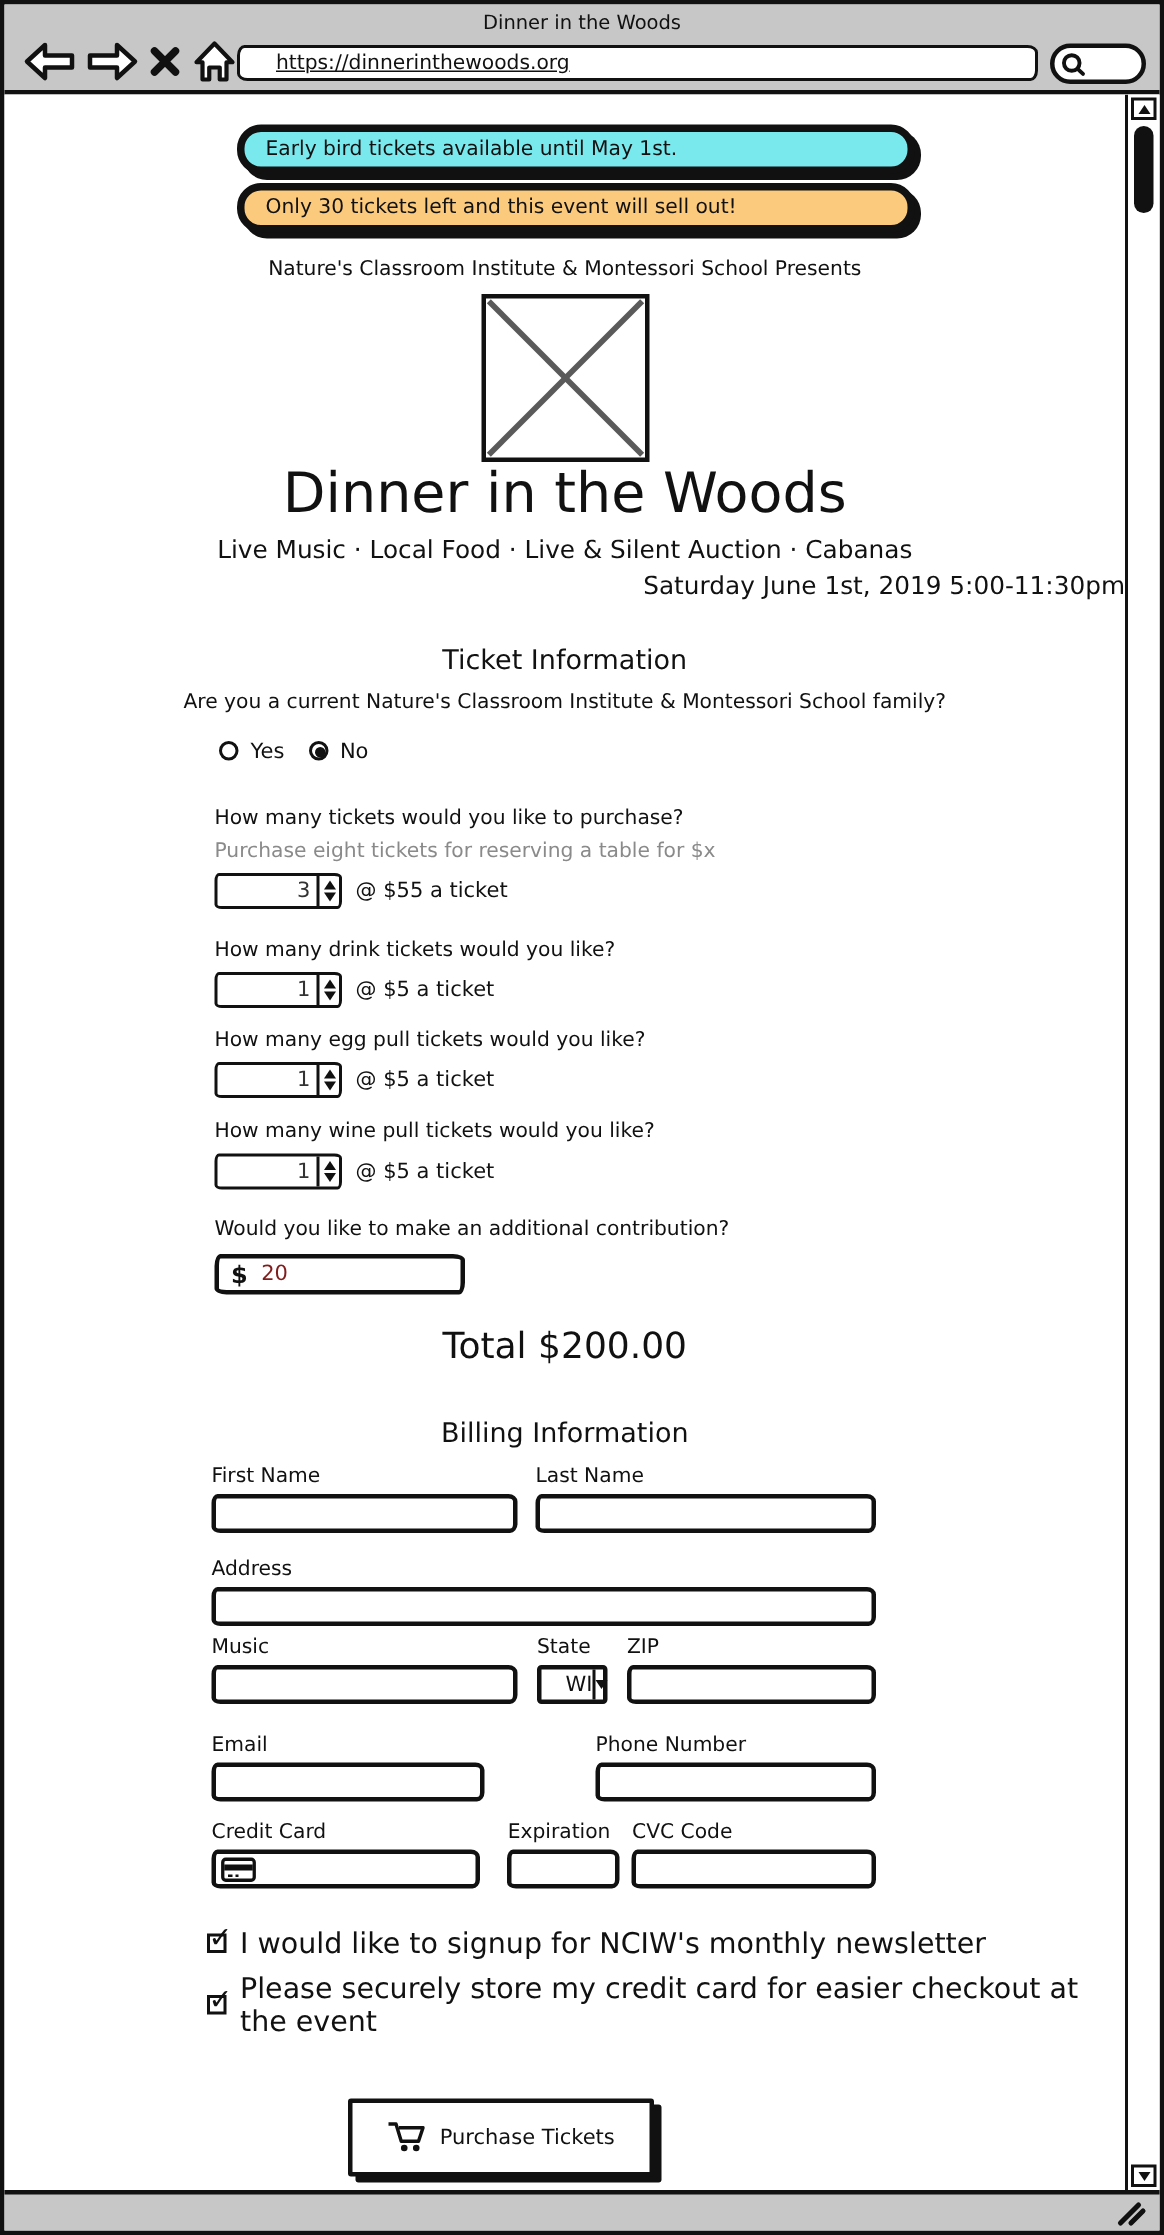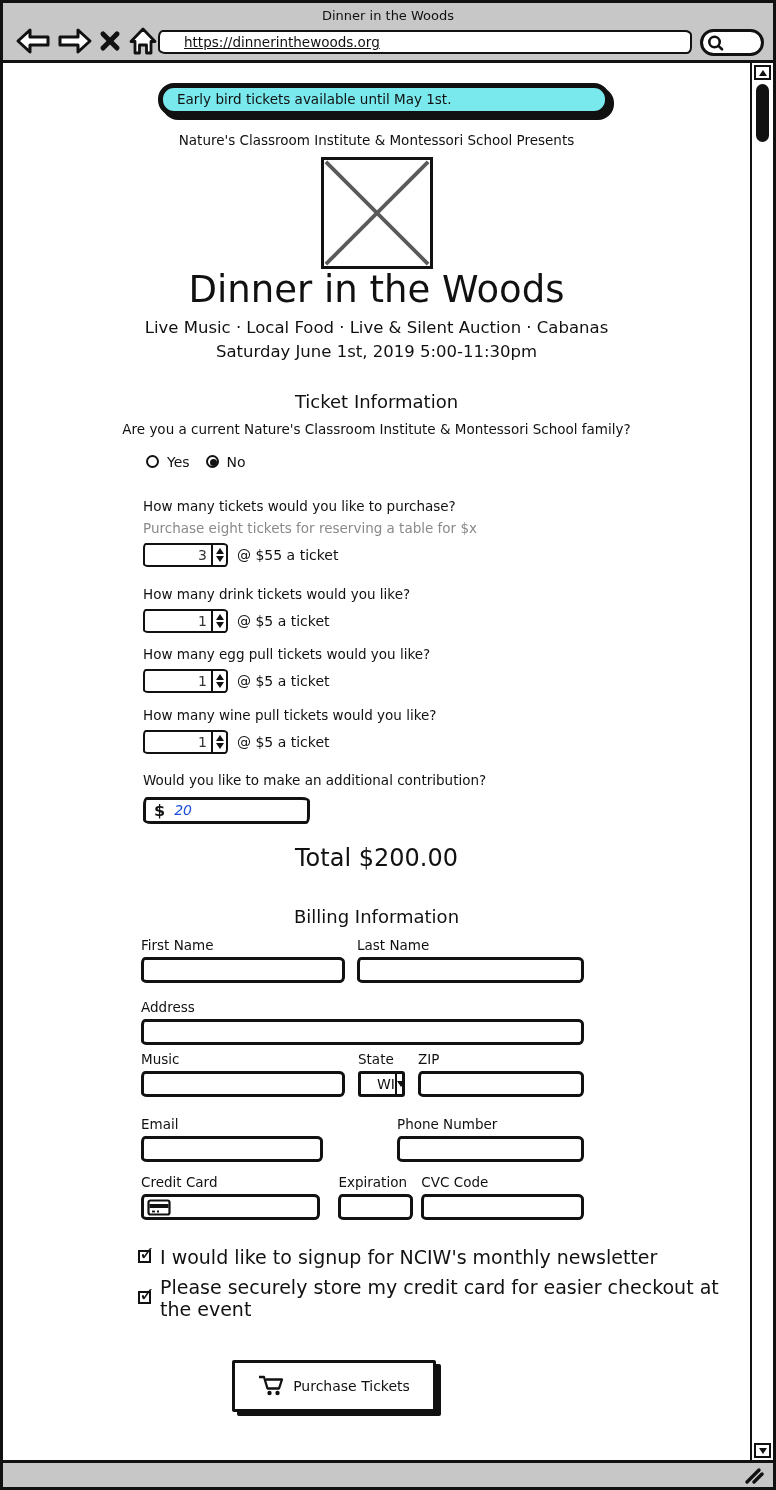--- a/index.html
+++ b/index.html
@@ -64,21 +64,21 @@
   }
   .banner + .banner { margin-top: 6px; }
   .banner.cyan { background: #79e9ee; }
   .banner.orange { background: #fbca7d; }
 
   
   .presents { text-align: center; font-size: 13.5px; margin-top: 16px; }
   .img-ph { width: 112px; height: 112px; border: 3px solid #111; margin: 9px auto 0; display: block; background: #fff; }
   .event-title { text-align: center; font-size: 37px; margin-top: 2px; line-height: 1.05; }
   .event-sub { text-align: center; font-size: 16.5px; margin-top: 8px; }
-  .event-date { text-align: center; font-size: 16.5px; margin-top: 5px; }
+  .event-date { text-align: right; font-size: 16.5px; margin-top: 5px; }
 
   
   .sec-h { text-align: center; font-size: 18px; margin-top: 30px; }
   .question { text-align: center; font-size: 13.5px; margin-top: 9px; }
   .radio-row { margin: 17px 0 0 143px; display: flex; align-items: center; gap: 8px; font-size: 14px; }
   .radio { width: 13px; height: 13px; border: 2px solid #111; border-radius: 50%; flex: none; position: relative; background: #fff; cursor: pointer; }
   .radio.checked::after { content: ""; position: absolute; left: 2px; top: 2px; width: 7px; height: 7px; background: #111; border-radius: 50%; }
   .radio-label { margin-right: 8px; }
 
   .qty-group { margin-left: 140px; }
@@ -97,21 +97,21 @@
   .qty-price { font-size: 14px; }
 
   .contrib { margin: 18px 0 0 140px; }
   .contrib-label { font-size: 13.5px; }
   .contrib-input {
     display: flex; align-items: center; width: 167px; height: 27px;
     border: 3px solid #111; border-radius: 4px 8px 4px 8px / 8px 4px 8px 4px;
     margin-top: 9px; padding-left: 8px; background: #fff; gap: 7px;
   }
   .contrib-cur { font-weight: bold; font-size: 16px; }
-  .contrib-input input { border: none; outline: none; flex: 1; min-width: 0; font-family: inherit; font-size: 14px; color: #1d4ed8; background: transparent; font-style: italic; }
+  .contrib-input input { border: none; outline: none; flex: 1; min-width: 0; font-family: inherit; font-size: 14px; color: #7f1d1d; background: transparent; }
 
   .total { text-align: center; font-size: 24px; margin-top: 20px; }
 
   
   .billing-h { margin-top: 34px; }
   .form { margin-left: 138px; width: 443px; font-size: 13.5px; }
   .frow { display: flex; }
   .frow.r1 { margin-top: 10px; }
   .frow.r2 { margin-top: 16px; }
   .frow.r3 { margin-top: 6px; }
@@ -194,20 +194,21 @@
         <line x1="12.4" y1="12.9" x2="16" y2="16.3" stroke="#111" stroke-width="2.6" stroke-linecap="round"></line>
       </svg>
     </div>
   </div>
 
   <div class="main">
 
     <div class="page">
 
       <div class="banner cyan">Early bird tickets available until May 1st.</div>
+      <div class="banner orange">Only 30 tickets left and this event will sell out!</div>
 
       <div class="presents">Nature's Classroom Institute &amp; Montessori School Presents</div>
 
       <svg class="img-ph" viewBox="0 0 112 112">
         <line x1="2" y1="2" x2="110" y2="110" stroke="#5a5a5a" stroke-width="4"></line>
         <line x1="110" y1="2" x2="2" y2="110" stroke="#5a5a5a" stroke-width="4"></line>
       </svg>
 
       <div class="event-title">Dinner in the Woods</div>
       <div class="event-sub">Live Music · Local Food · Live &amp; Silent Auction · Cabanas</div>

